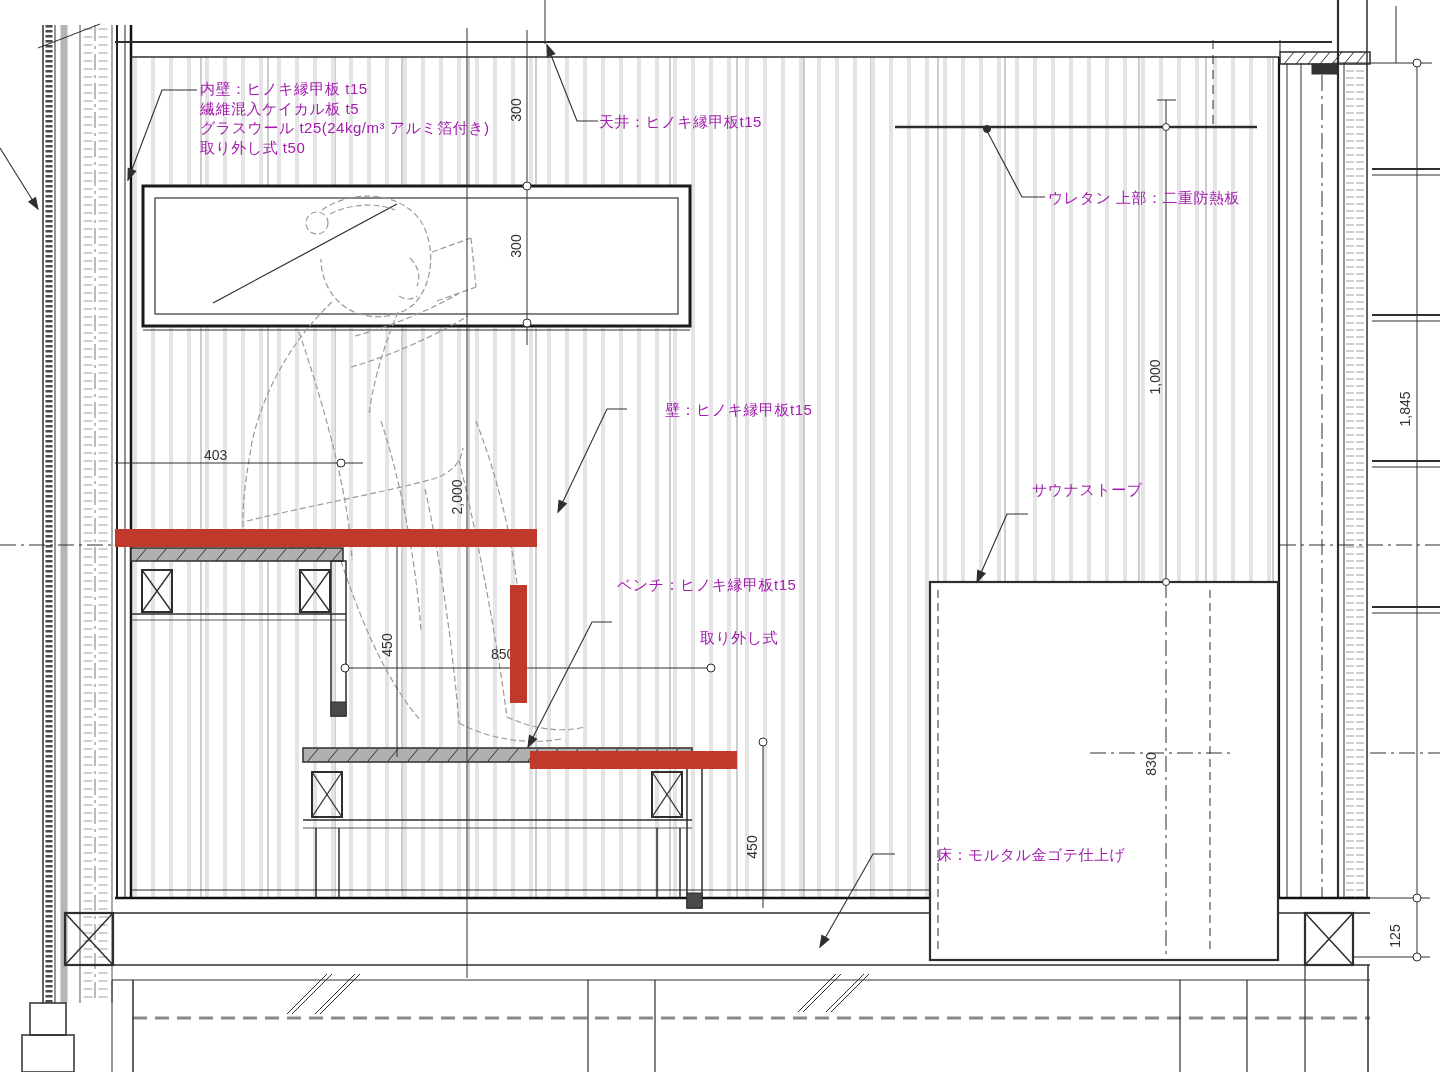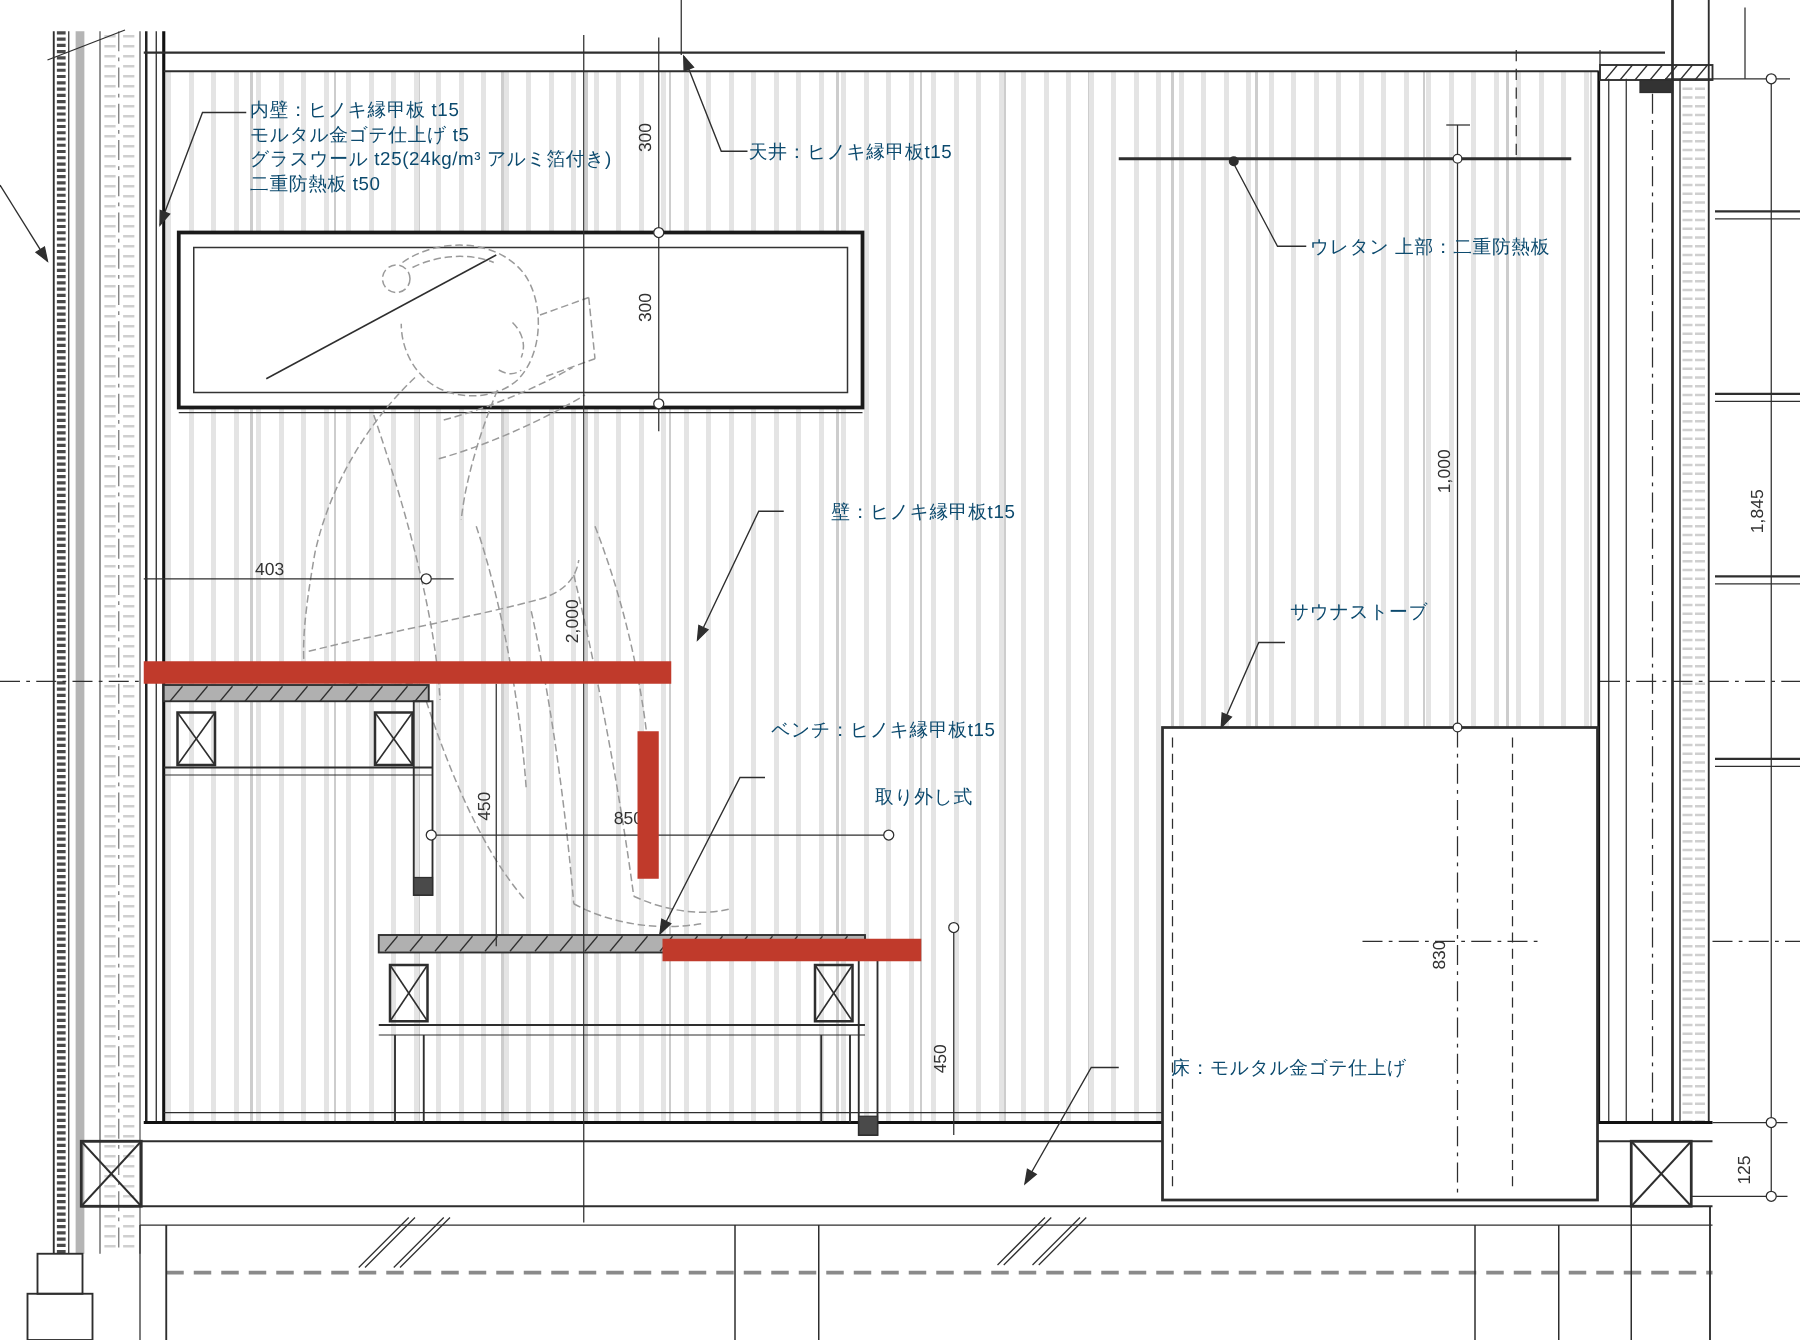--- a/index.html
+++ b/index.html
@@ -3,21 +3,21 @@
 <meta charset="utf-8">
 <style>
   html,body{margin:0;padding:0;background:#fff}
   .canvas{position:relative;width:1440px;height:1072px;overflow:hidden;background:#fff;
           font-family:"Liberation Sans",sans-serif}
   .paneling{position:absolute;left:133px;top:57px;width:1145px;height:841px;z-index:0;
     background-image:
       repeating-linear-gradient(90deg,#e4e4e4 0 4px,transparent 4px 18px),
       repeating-linear-gradient(90deg,#cdcdcd 0 2px,transparent 2px 67px);}
   svg.lines{position:absolute;left:0;top:0;z-index:10}
-  .jp{position:absolute;z-index:20;font-size:15px;color:#0c4a6e;white-space:nowrap;letter-spacing:.5px;line-height:19.5px}
+  .jp{position:absolute;z-index:20;font-size:15px;color:#a21caf;white-space:nowrap;letter-spacing:.5px;line-height:19.5px}
   .dim{position:absolute;z-index:20;font-size:14px;color:#333;white-space:nowrap}
   .vdim{width:80px;text-align:center;transform:rotate(-90deg)}
   .redbar{position:absolute;z-index:30;background:#c03a2b}
 </style>
 </head>
 <body>
 
 <div class="canvas">
 
   <div class="paneling"></div>
@@ -262,23 +262,23 @@
       <polygon points="0,0 -11,-4 -11,4" fill="#2e2e2e" transform="translate(820,947) rotate(119.7)"></polygon>
     </g>
   </svg>
 
   <div class="redbar" style="left:115px;top:529px;width:422px;height:18px"></div>
   <div class="redbar" style="left:510px;top:585px;width:17px;height:118px"></div>
   <div class="redbar" style="left:530px;top:751px;width:207px;height:18px"></div>
 
   <div class="jp" style="left:200px;top:79px">
     <div>内壁：ヒノキ縁甲板 t15</div>
-    <div>モルタル金ゴテ仕上げ t5</div>
+    <div>繊維混入ケイカル板 t5</div>
     <div>グラスウール t25(24kg/m³ アルミ箔付き)</div>
-    <div>二重防熱板 t50</div>
+    <div>取り外し式 t50</div>
   </div>
   <div class="jp" style="left:599px;top:112px">天井：ヒノキ縁甲板t15</div>
   <div class="jp" style="left:1048px;top:188px">ウレタン 上部：二重防熱板</div>
   <div class="jp" style="left:665px;top:400px">壁：ヒノキ縁甲板t15</div>
   <div class="jp" style="left:617px;top:575px">ベンチ：ヒノキ縁甲板t15</div>
   <div class="jp" style="left:700px;top:628px">取り外し式</div>
   <div class="jp" style="left:1032px;top:480px">サウナストーブ</div>
   <div class="jp" style="left:937px;top:845px">床：モルタル金ゴテ仕上げ</div>
 
   <div class="dim vdim" style="left:476px;top:102px">300</div>

